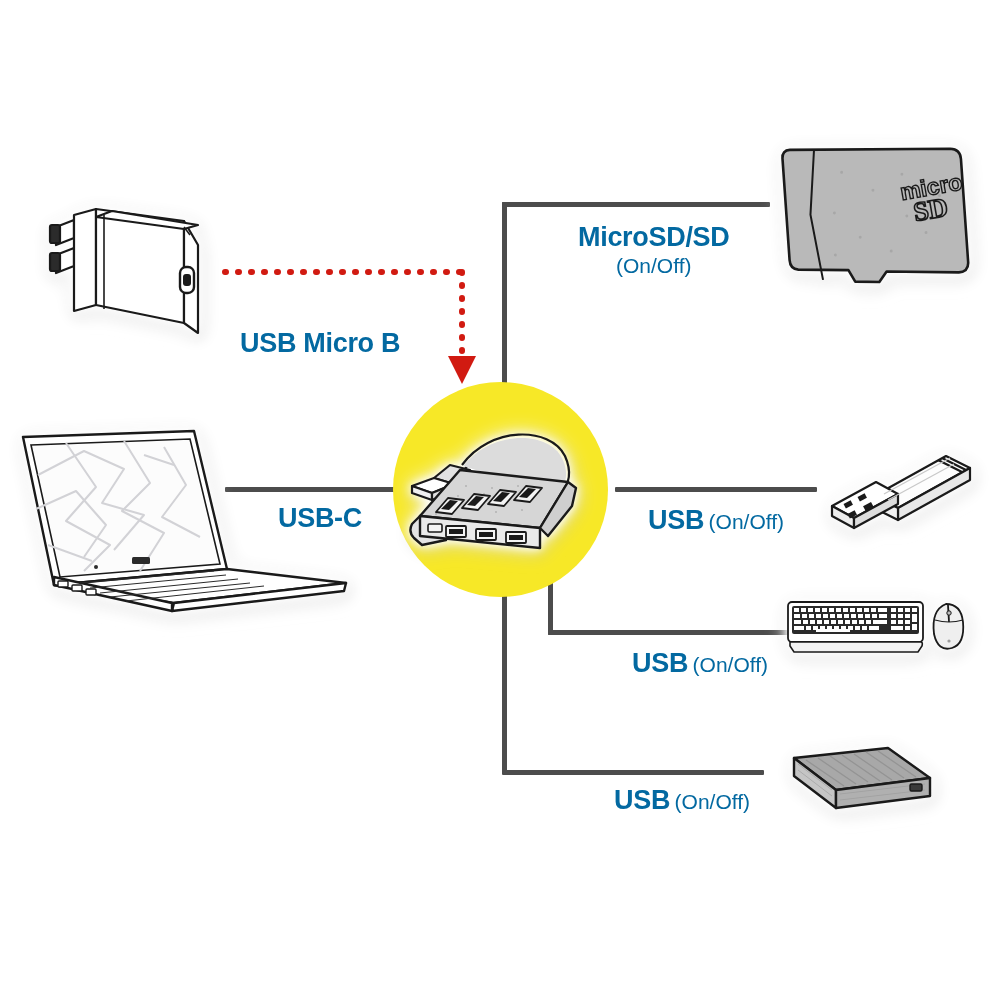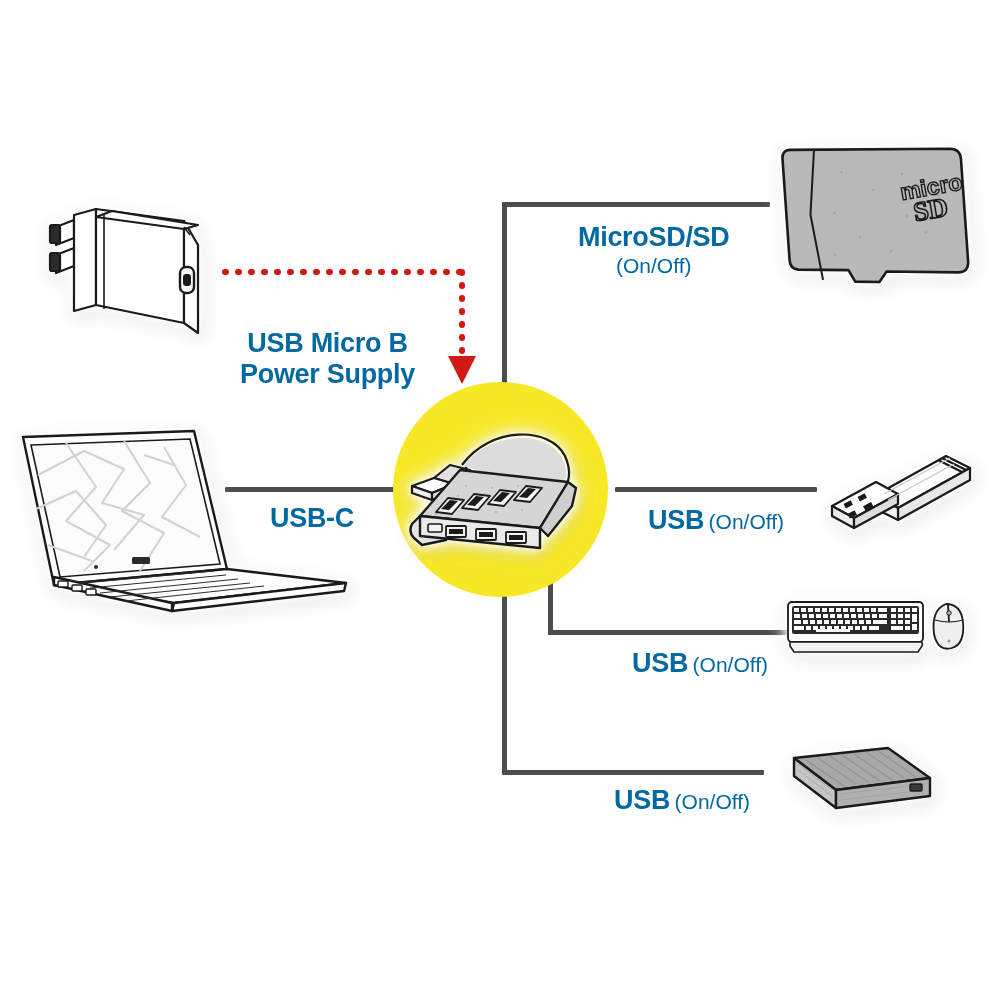--- a/index.html
+++ b/index.html
@@ -415,29 +415,28 @@
         <path d="M28 24 L62 50"></path>
           <path d="M28 30 L62 56"></path>
       </g>
 
       <rect x="140" y="44" width="12" height="7" rx="1.5" fill="#3a3a3a" stroke="#1a1a1a" stroke-width="1.4"></rect>
     </svg>
   </div>
 
   <div class="label" style="left:240px; top:292px; text-align:center;margin-top:36px;">
     <span class="big">USB Micro B</span><br>
-    <span class="big">Power Supply</span>
   </div>
 
   <div class="label" style="left:578px; top:222px;">
     <span class="big">MicroSD/SD</span><br>
     <span class="sub">(On/Off)</span>
   </div>
 
-  <div class="label" style="left:270px; top:503px;">
+  <div class="label" style="left:278px; top:503px;">
     <span class="big">USB-C</span>
   </div>
 
   <div class="label" style="left:648px; top:505px;">
     <span class="big">USB</span>
     <span class="onoff">(On/Off)</span>
   </div>
 
   <div class="label" style="left:632px; top:648px;">
     <span class="big">USB</span>

